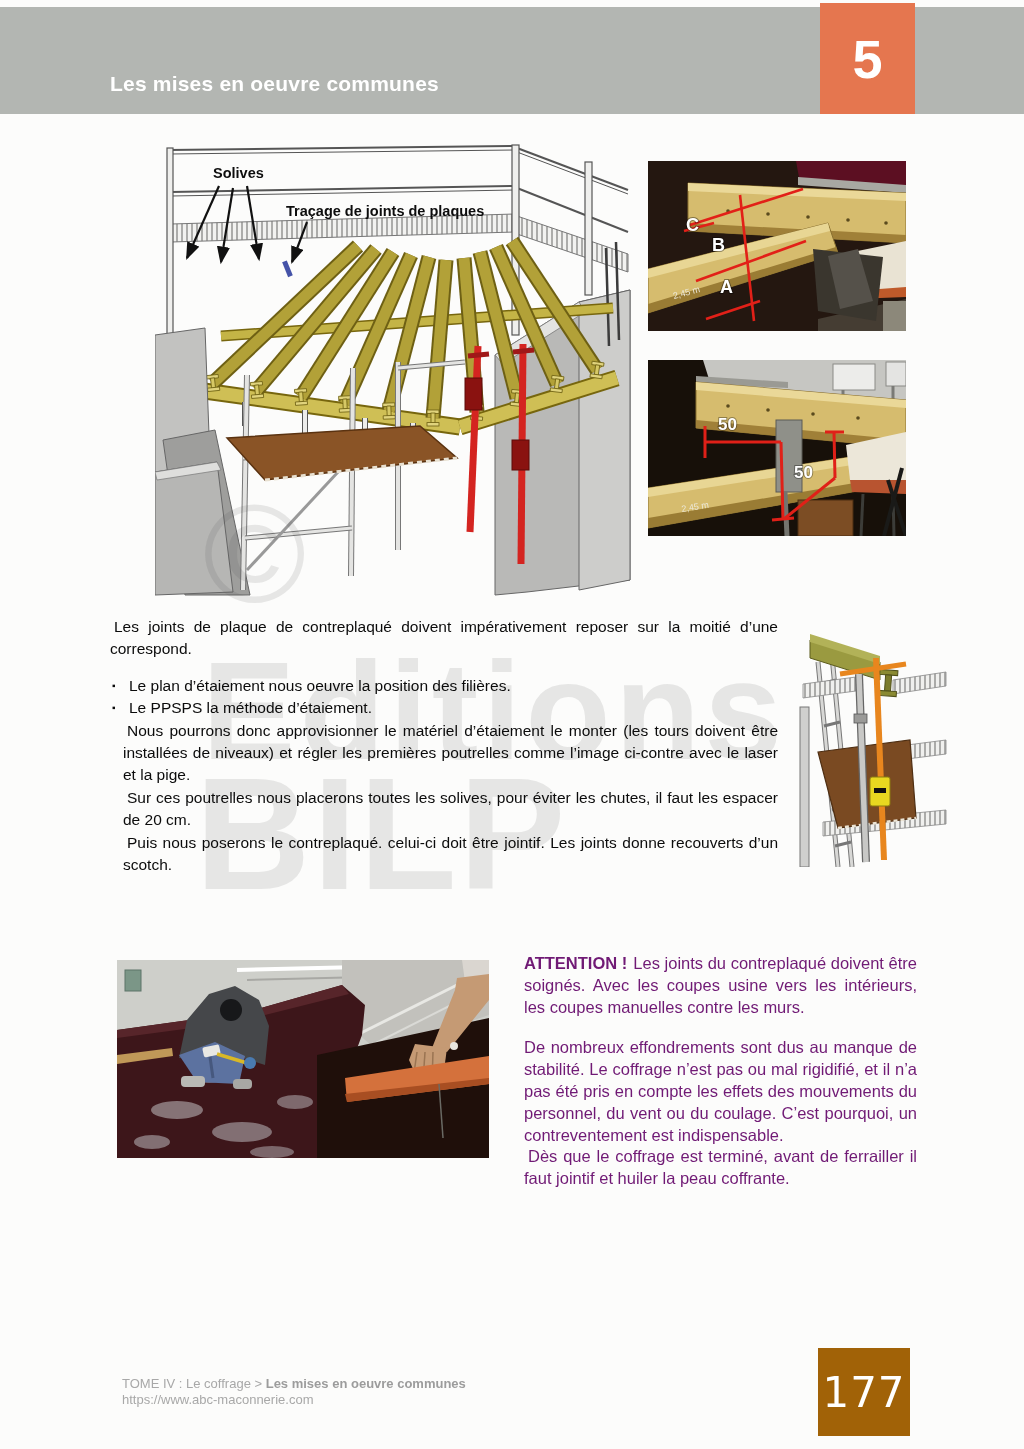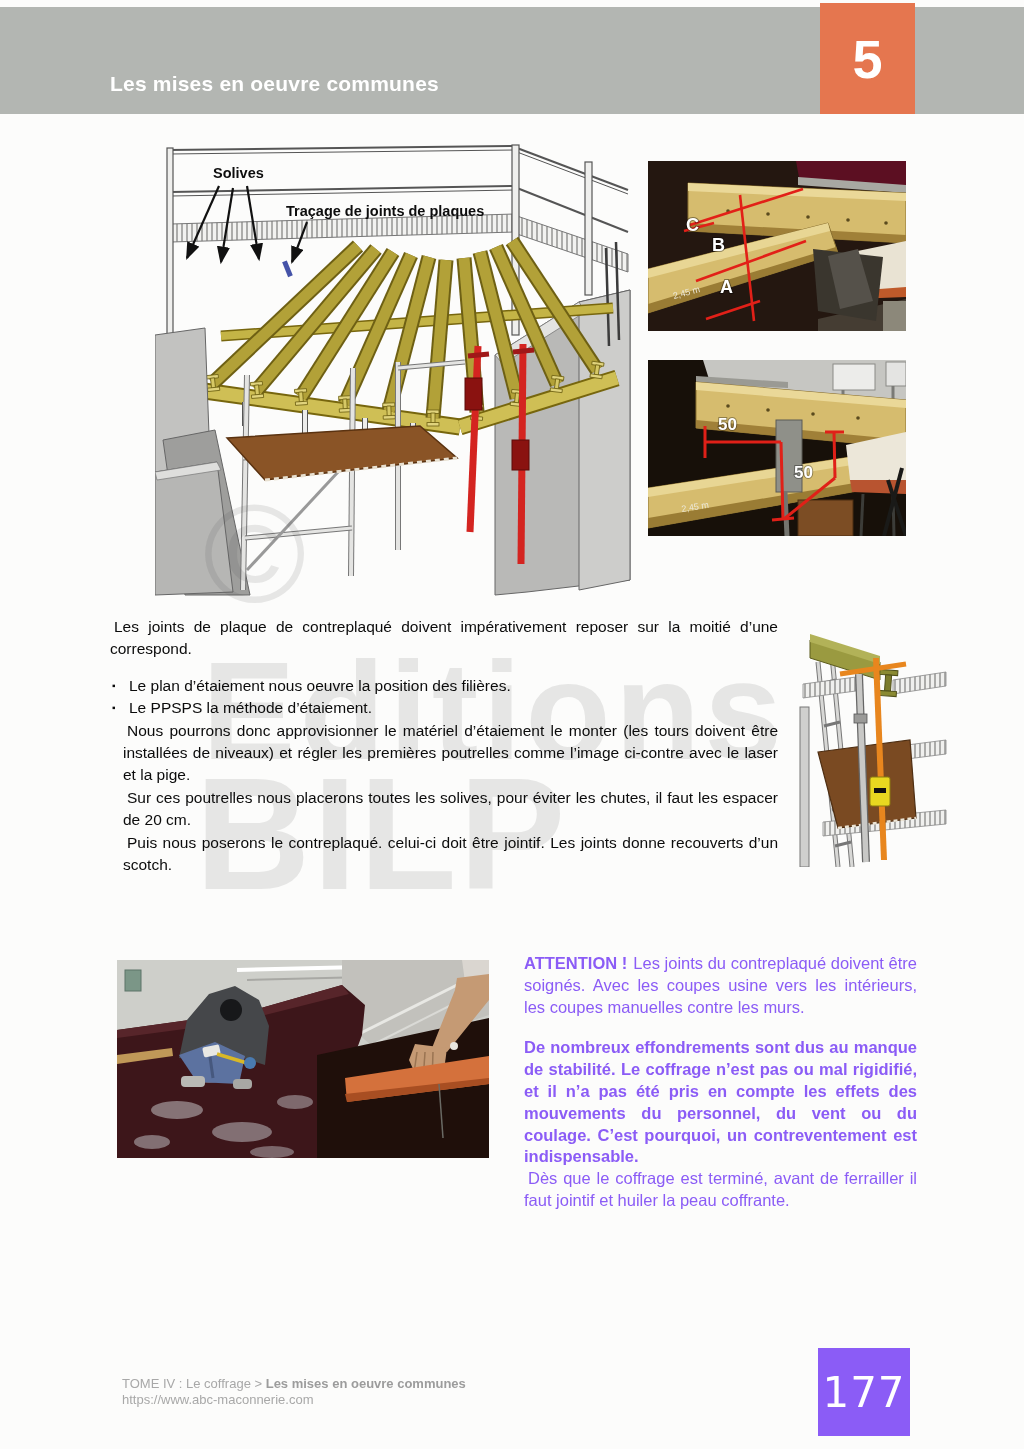--- a/index.html
+++ b/index.html
@@ -31,31 +31,31 @@
   
   .bodycol{top:616px;left:110px;width:668px;z-index:3;color:#0b0b0b;
        font-size:15.5px;line-height:22.4px;}
   .bodycol p{margin:0;text-align:justify;text-indent:4px;}
   .blist{margin-top:14px;}
   .brow{display:flex;}
   .bmark{width:17px;flex:0 0 17px;font-size:10px;line-height:22.4px;padding-left:2px;}
   .cont{padding-left:13px;}
 
   
-  .rightcol{top:953px;left:524px;width:393px;z-index:3;color:#8b5cf6;
+  .rightcol{top:953px;left:524px;width:393px;z-index:3;color:#701a75;
        font-size:16.5px;line-height:21.8px;}
   .rightcol p{margin:0;text-align:justify;}
-  .rc-warn{font-weight:bold;margin-top:19px !important;}
+  .rc-warn{font-weight:normal;margin-top:19px !important;}
   .rc-note{text-indent:4px;}
   .att-label{font-weight:bold;margin-right:6px;}
 
   
   .footer{top:1376px;left:122px;color:#a8a8a8;font-size:13px;line-height:16px;z-index:3;}
   .footer b{color:#9c9c9c;}
-  .pagebox{top:1348px;left:818px;width:92px;height:88px;background:#8b5cf6;z-index:3;
+  .pagebox{top:1348px;left:818px;width:92px;height:88px;background:#a16207;z-index:3;
        display:flex;align-items:center;justify-content:center;}
   .pagenum{color:#fff;font-size:42px;font-family:"DejaVu Sans",sans-serif;letter-spacing:1px;}
 
   svg text{font-family:"Liberation Sans",sans-serif;}
 </style>
 </head>
 <body>
 
 <div class="abs band"></div>
 <div class="abs band-title">Les mises en oeuvre communes</div>

